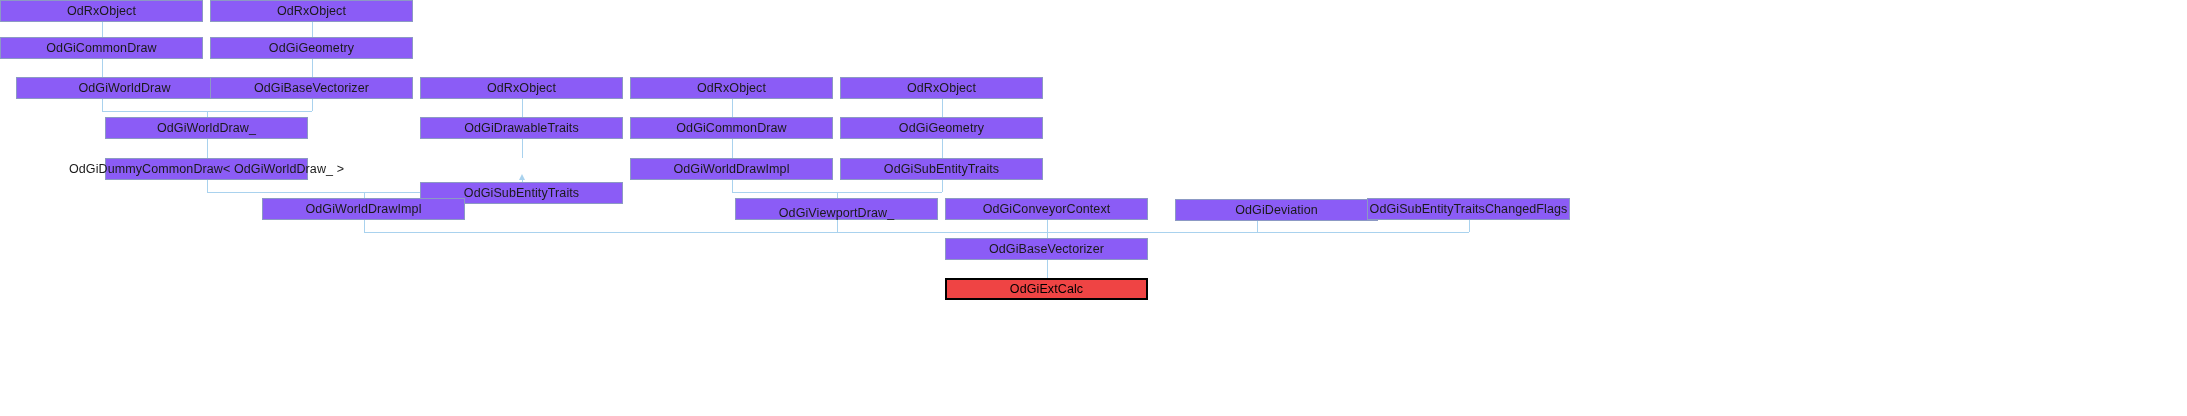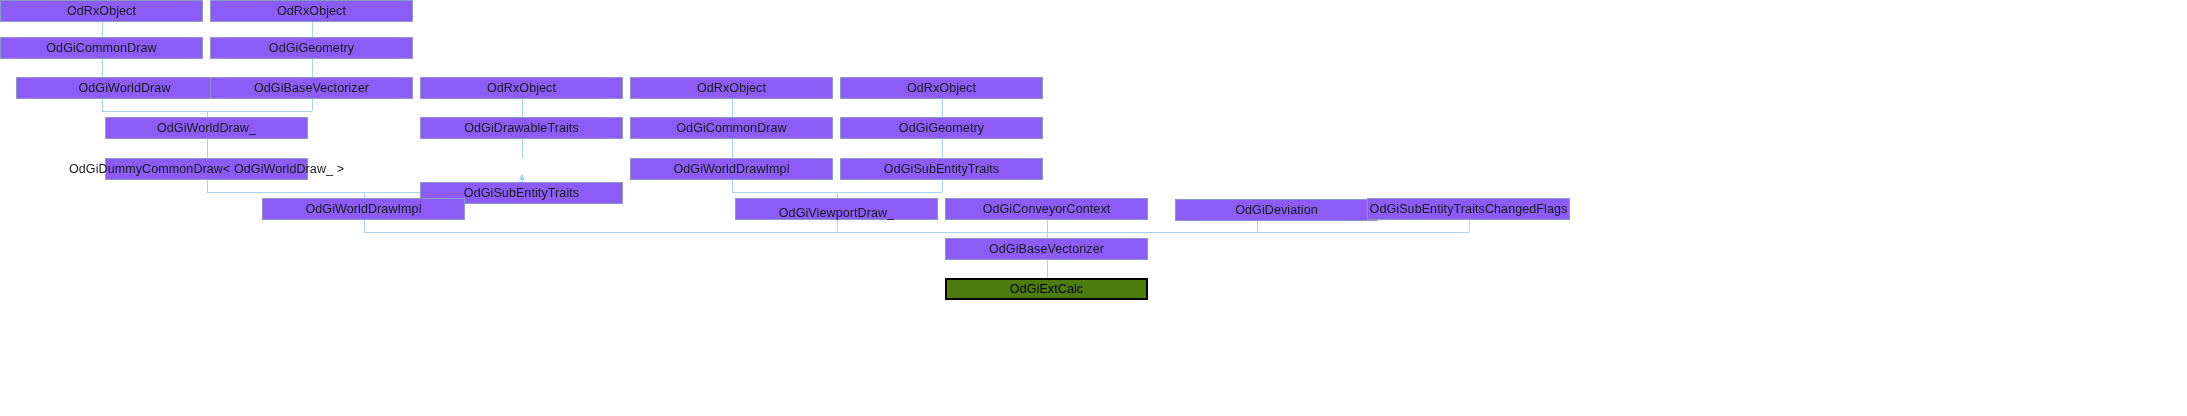--- a/index.html
+++ b/index.html
@@ -25,21 +25,21 @@
     align-items: center;
     justify-content: center;
     font-size: 12.5px;
     color: #1a1a1a;
     line-height: 1;
     white-space: nowrap;
     letter-spacing: 0.1px;
     cursor: pointer;
   }
   .node.focus {
-    background: #4d7c0f;
+    background: #ef4444;
     border: 2px solid #000000;
     color: #000000;
   }
   .node .label {
     pointer-events: none;
   }
   
   .vline {
     position: absolute;
     width: 1px;

